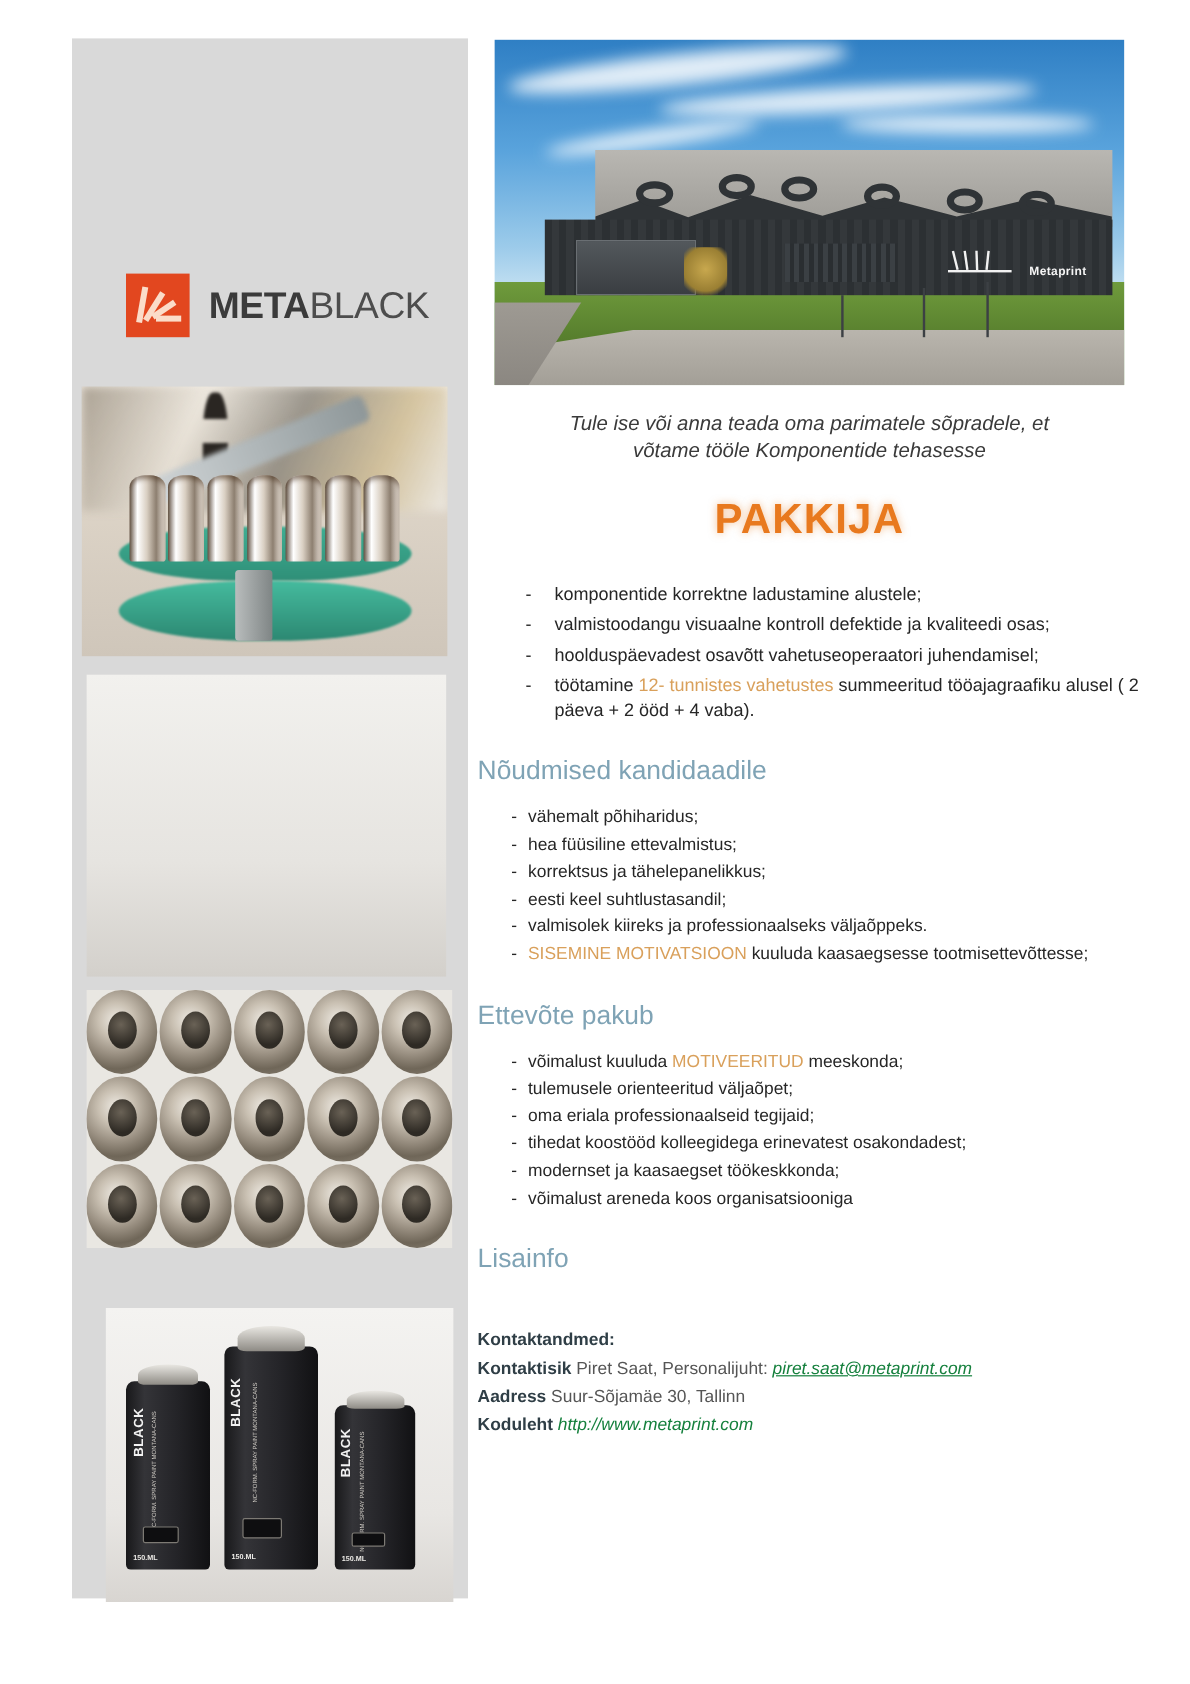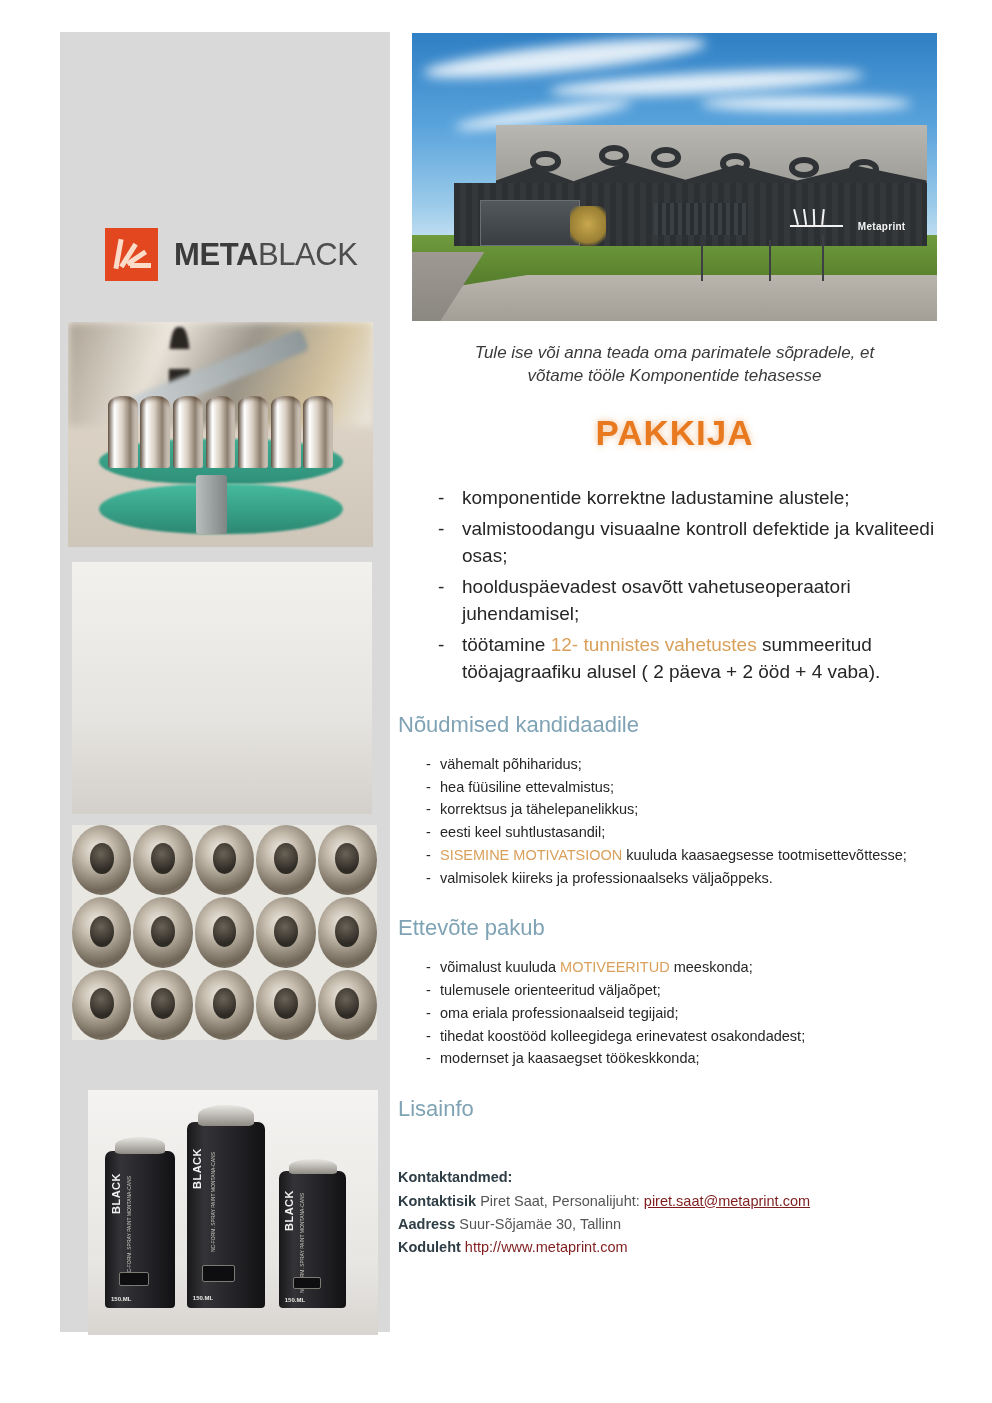--- a/index.html
+++ b/index.html
@@ -172,42 +172,42 @@
   }
 
   .sec-head {
     color:#7fa3b5; font-size:22px; font-weight:400; margin-bottom:16px;
   }
   .section { margin-bottom: 26px; }
 
   ul.dashlist { list-style:none; }
   ul.dashlist li {
     position:relative; padding-left:64px; margin-bottom:4px;
-    font-size:19px; color:#262626; line-height:1.42;
+    font-size:15px; color:#262626; line-height:1.42;
   }
   ul.dashlist li::before {
     content:"-"; position:absolute; left:40px; top:0; color:#262626;
   }
   ul.tight { list-style:none; padding-left:28px; }
   ul.tight li {
     position:relative; padding-left:14px; margin-bottom:1px;
     font-size:14.5px; color:#262626; line-height:1.5;
   }
   ul.tight li::before { content:"-"; position:absolute; left:0; top:0; }
   .hl { color:#d9a05b; }
 
   .lisainfo-body {
     font-size:14.5px; color:#6e6e6e; line-height:1.45; padding-left:2px;
   }
   .lisainfo-body .hl { color:#d9a05b; }
 
   .contact { margin-top:44px; font-size:14.5px; line-height:1.62; color:#3d3d3d; }
   .contact b { color:#2f3e46; font-weight:700; }
   .contact .val { color:#555; }
-  .contact a { color:#7f1d1d; }
+  .contact a { color:#15803d;font-style:italic; }
   .contact a.ul { text-decoration: underline; }
   .contact a.no-ul { text-decoration: none; }
 </style>
 </head>
 <body>
 
 <div id="sidebar">
 
   <div class="logo-wrap">
     <div class="logo-mark">
@@ -364,32 +364,33 @@
           <li><span>töötamine </span><span class="hl">12- tunnistes vahetustes</span><span> summeeritud tööajagraafiku alusel ( 2 päeva + 2 ööd + 4 vaba).</span></li>
         </ul>
       </div>
       <div class="section">
         <div class="sec-head">Nõudmised kandidaadile</div>
         <ul class="tight">
           <li><span>vähemalt põhiharidus;</span></li>
           <li><span>hea füüsiline ettevalmistus;</span></li>
           <li><span>korrektsus ja tähelepanelikkus;</span></li>
           <li><span>eesti keel suhtlustasandil;</span></li>
+          <li><span>valmisolek kiireks ja professionaalseks väljaõppeks.</span></li>
           <li><span></span><span class="hl">SISEMINE MOTIVATSIOON</span><span> kuuluda kaasaegsesse tootmisettevõttesse;</span></li>
-          <li><span>valmisolek kiireks ja professionaalseks väljaõppeks.</span></li>
         </ul>
       </div>
       <div class="section">
         <div class="sec-head">Ettevõte pakub</div>
         <ul class="tight">
           <li><span>võimalust kuuluda </span><span class="hl">MOTIVEERITUD</span><span> meeskonda;</span></li>
           <li><span>tulemusele orienteeritud väljaõpet;</span></li>
           <li><span>oma eriala professionaalseid tegijaid;</span></li>
           <li><span>tihedat koostööd kolleegidega erinevatest osakondadest;</span></li>
           <li><span>modernset ja kaasaegset töökeskkonda;</span></li>
+          <li><span>võimalust areneda koos organisatsiooniga</span></li>
         </ul>
       </div>
     </div>
 
   <div class="section">
     <div class="sec-head">Lisainfo</div>
   </div>
 
   <div class="contact">
     <div><b>Kontaktandmed:</b></div>

